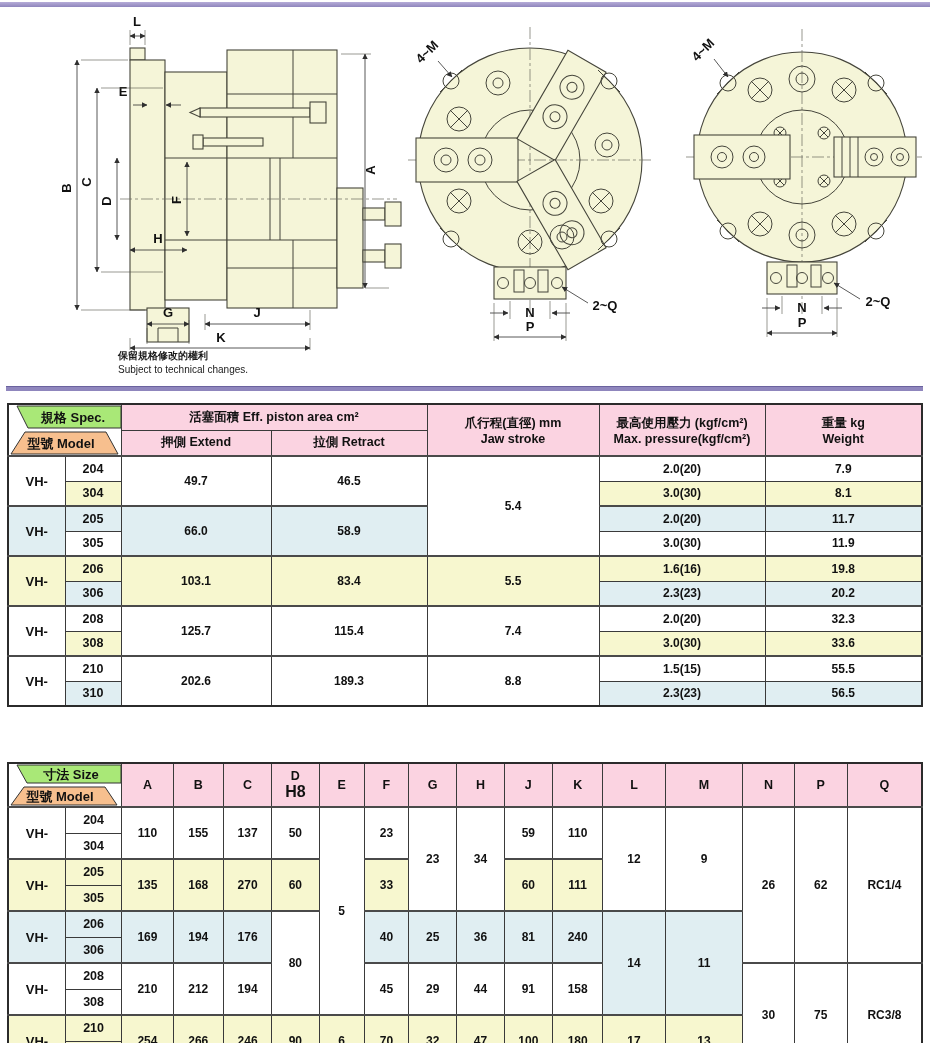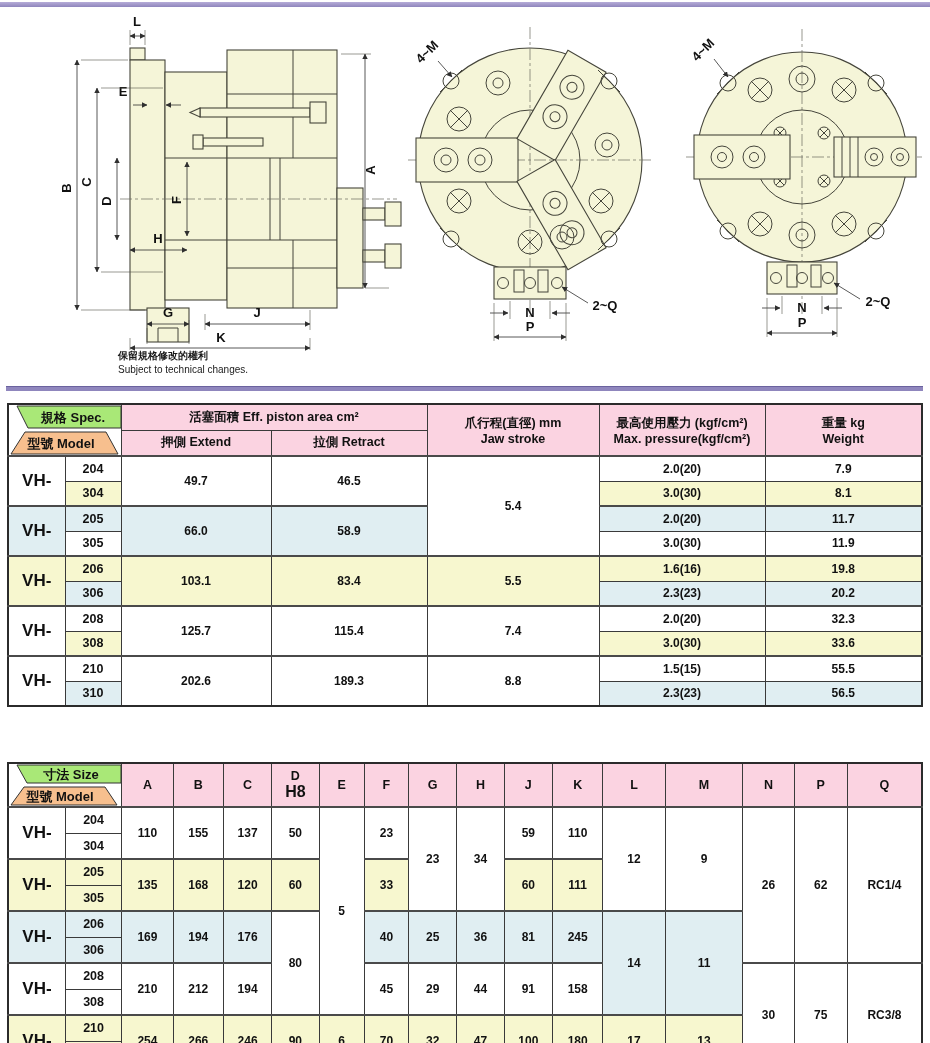--- a/index.html
+++ b/index.html
@@ -26,21 +26,21 @@
   td{font-size:12px;font-weight:bold;background:#fff;}
   .spec-table{top:403px;width:916px;}
   .spec-table thead tr{height:26px;}
   .spec-table tbody tr{height:25px;}
   .size-table{top:762px;width:916px;}
   .size-table thead tr{height:44px;}
   .size-table tbody tr{height:26px;}
   td.y{background:#f7f7cf;}
   td.bl{background:#e0eef2;}
   tr.ps td{border-top:2px solid #4a4a4a;}
-  td.pfx{font-size:17px;}
+  td.pfx{font-size:13px;}
   td.num{font-size:12.5px;margin-left:46px;}
   th.diag{padding:0;background:#fff;}
   th.diag svg{display:block;margin:0 auto;}
 </style>
 </head>
 <body>
 
 <div class="page">
 
   <div class="topbar"></div>
@@ -510,41 +510,41 @@
         <td rowspan="6">RC1/4</td>
       </tr>
       <tr>
         <td class="num">304</td>
       </tr>
       <tr class="ps">
         <td class="pfx y" rowspan="2">VH-</td>
         <td class="num y">205</td>
         <td class="y" rowspan="2">135</td>
         <td class="y" rowspan="2">168</td>
-        <td class="y" rowspan="2">120</td>
+        <td class="y" rowspan="2">270</td>
         <td class="y" rowspan="2">60</td>
         <td class="y" rowspan="2">33</td>
         <td class="y" rowspan="2">60</td>
         <td class="y" rowspan="2">111</td>
       </tr>
       <tr>
         <td class="num y">305</td>
       </tr>
       <tr class="ps">
         <td class="pfx bl" rowspan="2">VH-</td>
         <td class="num bl">206</td>
         <td class="bl" rowspan="2">169</td>
         <td class="bl" rowspan="2">194</td>
         <td class="bl" rowspan="2">176</td>
         <td rowspan="4">80</td>
         <td class="bl" rowspan="2">40</td>
         <td class="bl" rowspan="2">25</td>
         <td class="bl" rowspan="2">36</td>
         <td class="bl" rowspan="2">81</td>
-        <td class="bl" rowspan="2">245</td>
+        <td class="bl" rowspan="2">240</td>
         <td class="bl" rowspan="4">14</td>
         <td class="bl" rowspan="4">11</td>
       </tr>
       <tr>
         <td class="num bl">306</td>
       </tr>
       <tr class="ps">
         <td class="pfx" rowspan="2">VH-</td>
         <td class="num">208</td>
         <td rowspan="2">210</td>

